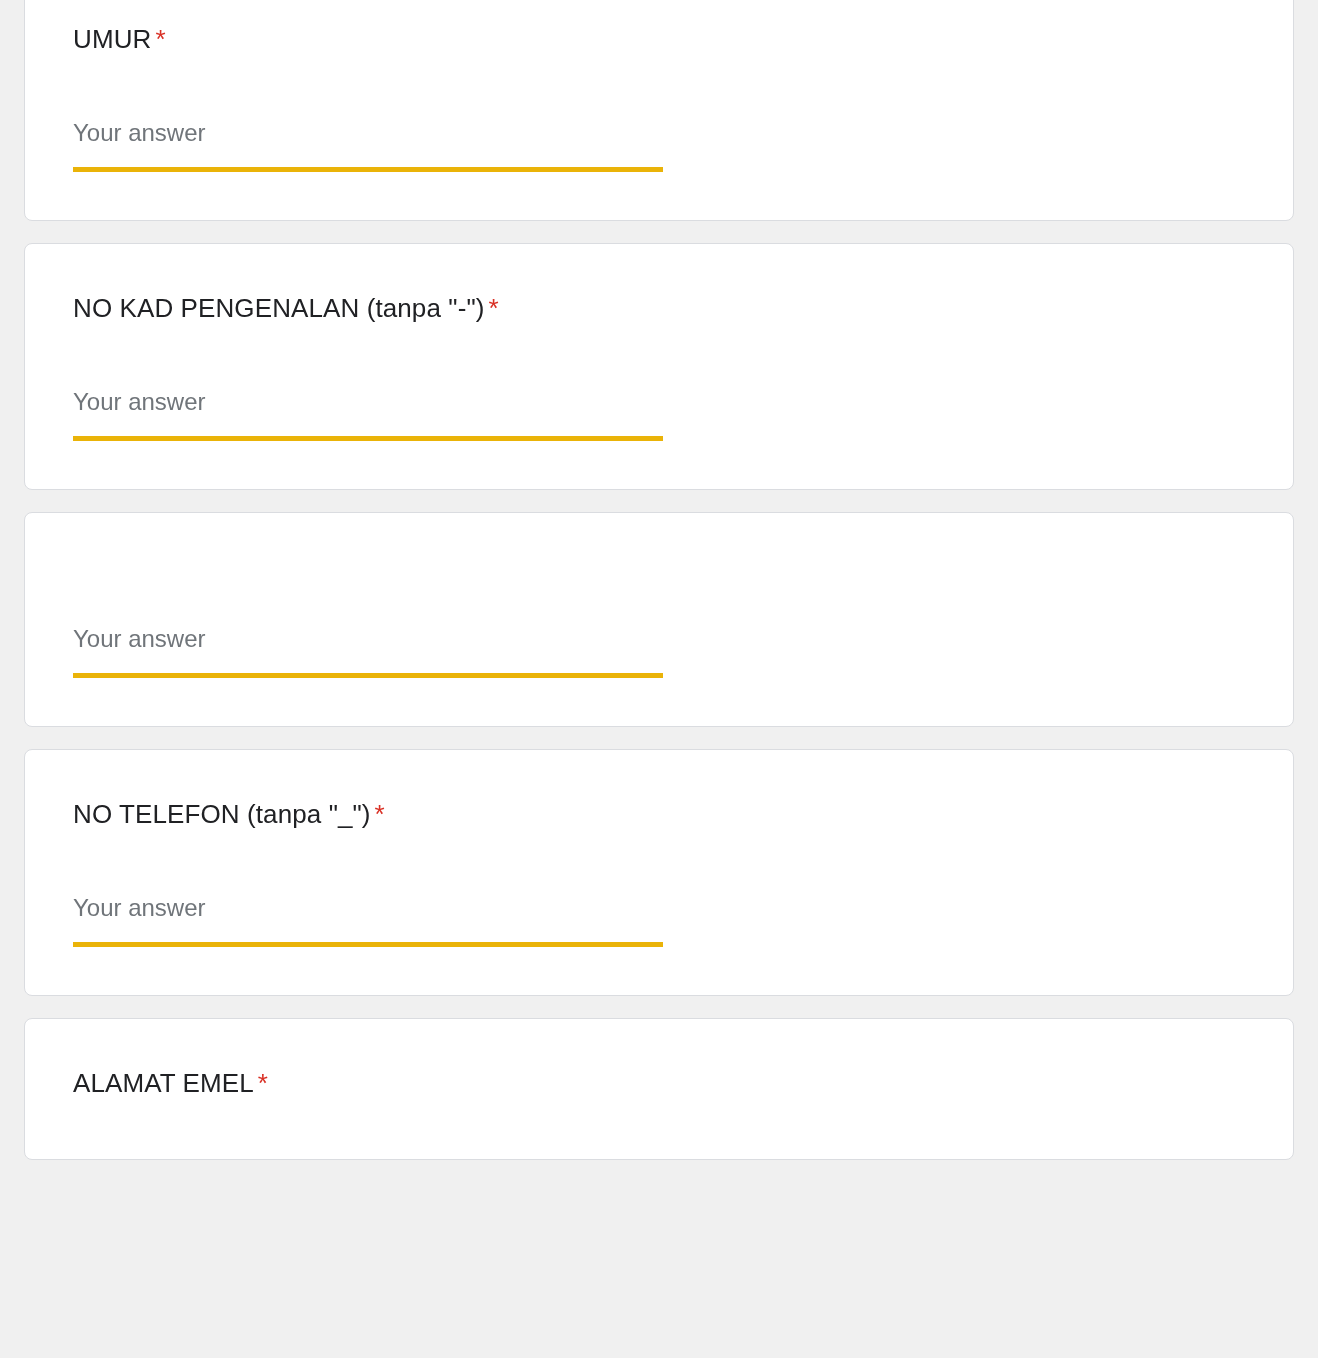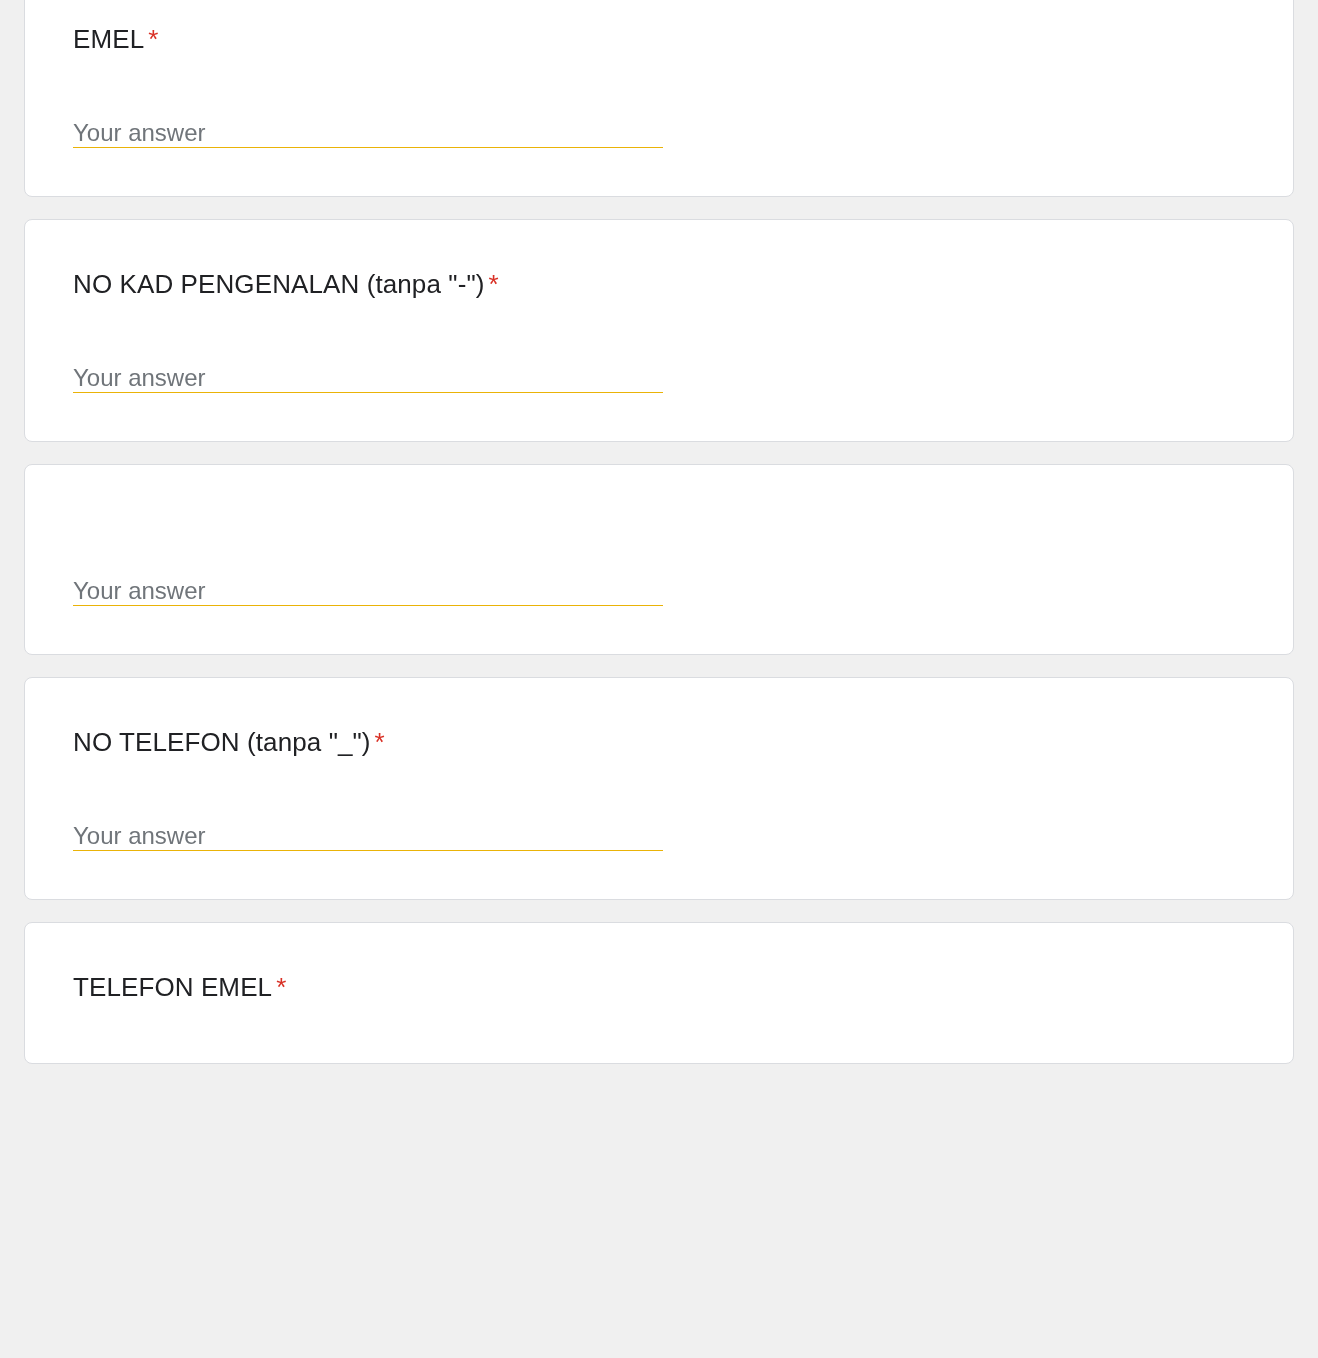--- a/index.html
+++ b/index.html
@@ -47,22 +47,22 @@
     display: block;
   }
   .q-title .req {
     color: #d93025;
     font-size: 26px;
     margin-left: 4px;
   }
   .answer-line {
     margin-top: 64px;
     width: 590px;
-    border-bottom: 1px solid #eab308;
-    padding-bottom: 0;
+    border-bottom: 5px solid #eab308;
+    padding-bottom: 20px;
   }
   .answer-input {
     border: none;
     outline: none;
     background: transparent;
     font-family: "Liberation Sans", sans-serif;
     font-size: 24px;
     line-height: 28px;
     color: #202124;
     width: 100%;
@@ -74,21 +74,21 @@
     opacity: 1;
   }
 </style>
 </head>
 <body>
 
 <div class="form-wrap">
 
   <div class="question-card first">
     <div class="q-title">
-      <span>EMEL</span><span class="req">*</span>
+      <span>UMUR</span><span class="req">*</span>
     </div>
     <div class="answer-line">
       <input class="answer-input" type="text" placeholder="Your answer" style="">
     </div>
   </div>
 
   <div class="question-card">
     <div class="q-title">
       <span>NO KAD PENGENALAN (tanpa "-")</span><span class="req">*</span>
     </div>
@@ -107,17 +107,17 @@
     <div class="q-title">
       <span>NO TELEFON (tanpa "_")</span><span class="req">*</span>
     </div>
     <div class="answer-line">
       <input class="answer-input" type="text" placeholder="Your answer" style="">
     </div>
   </div>
 
   <div class="question-card last">
     <div class="q-title">
-      <span>TELEFON EMEL</span><span class="req">*</span>
+      <span>ALAMAT EMEL</span><span class="req">*</span>
     </div>
   </div>
 
 </div>
 
 </body></html>

